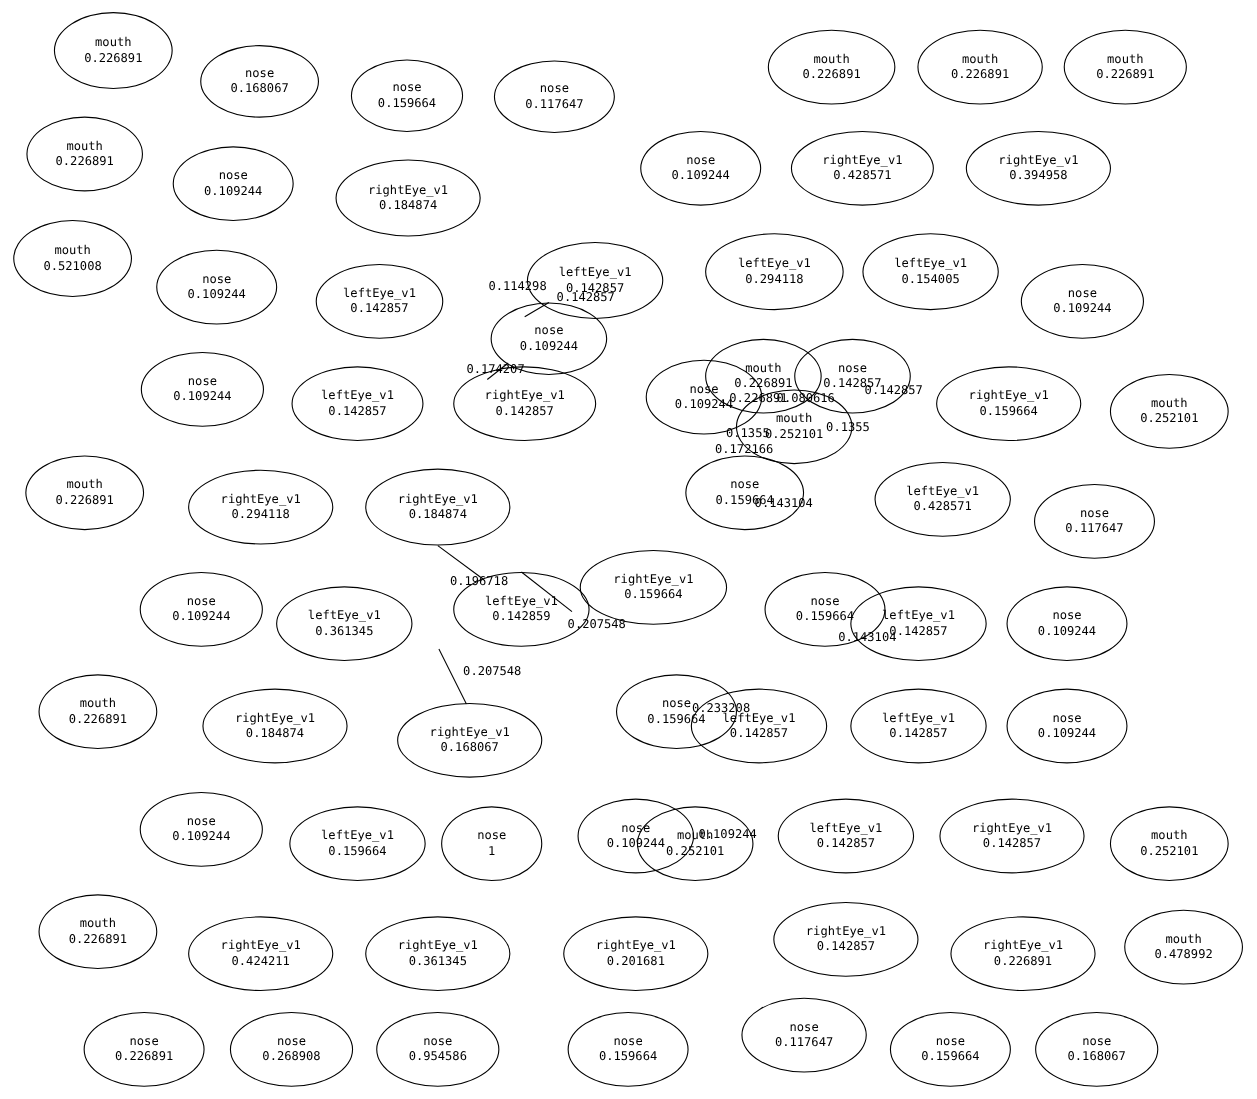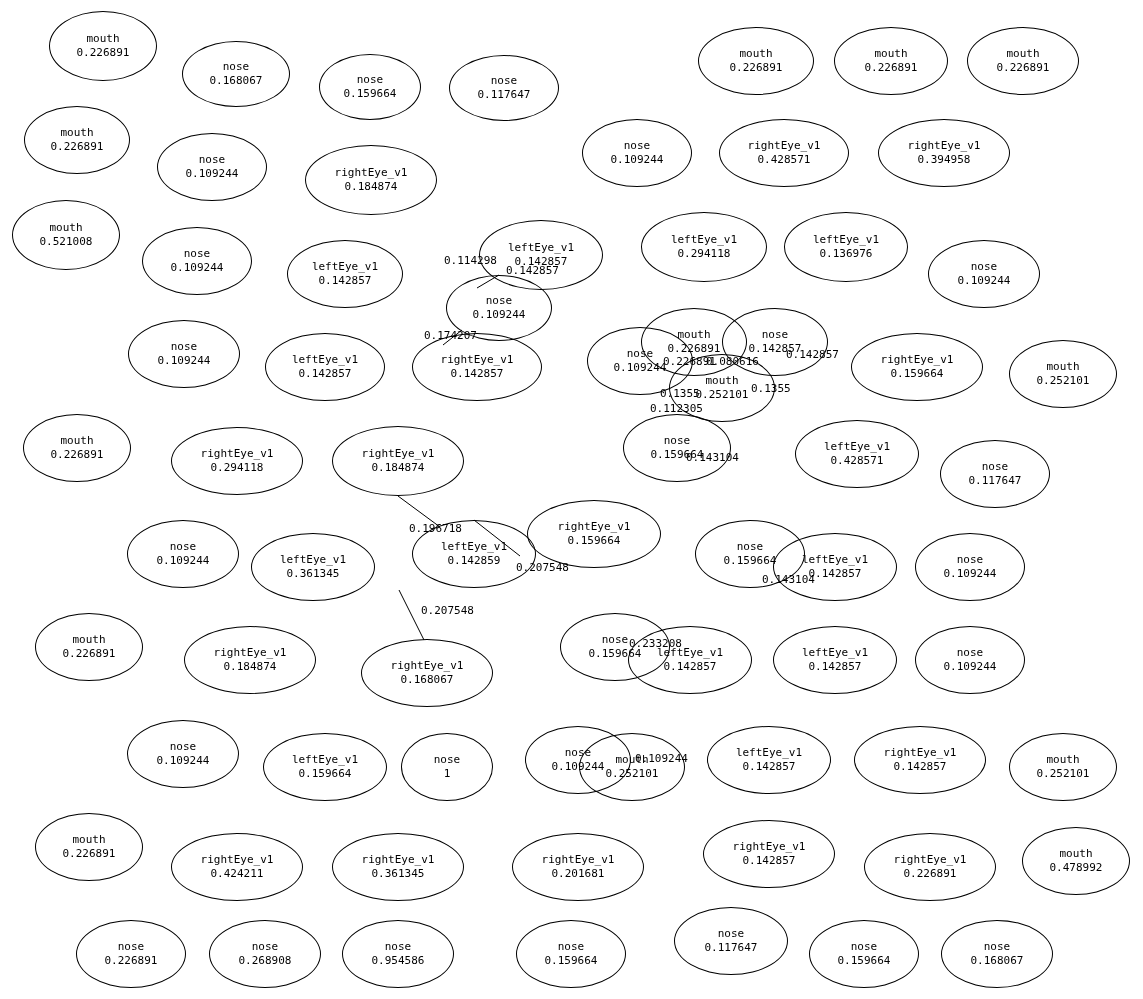--- a/index.html
+++ b/index.html
@@ -124,21 +124,21 @@
     <div class="node" style="left: 479px; top: 220px; width: 124px; height: 70px;">
       <span class="lbl">leftEye_v1</span>
       <span class="val">0.142857</span>
     </div>
     <div class="node" style="left: 641px; top: 212px; width: 126px; height: 70px;">
       <span class="lbl">leftEye_v1</span>
       <span class="val">0.294118</span>
     </div>
     <div class="node" style="left: 784px; top: 212px; width: 124px; height: 70px;">
       <span class="lbl">leftEye_v1</span>
-      <span class="val">0.136976</span>
+      <span class="val">0.154005</span>
     </div>
     <div class="node" style="left: 142px; top: 227px; width: 110px; height: 68px;">
       <span class="lbl">nose</span>
       <span class="val">0.109244</span>
     </div>
     <div class="node" style="left: 287px; top: 240px; width: 116px; height: 68px;">
       <span class="lbl">leftEye_v1</span>
       <span class="val">0.142857</span>
     </div>
     <div class="node" style="left: 446px; top: 275px; width: 106px; height: 66px;">
@@ -354,21 +354,21 @@
       <span class="val">0.168067</span>
     </div>
     <span class="edge-label" style="left: 444px; top: 254px;">0.114298</span>
     <span class="edge-label" style="left: 506px; top: 264px;">0.142857</span>
     <span class="edge-label" style="left: 424px; top: 329px;">0.174207</span>
     <span class="edge-label" style="left: 786px; top: 348px;">0.142857</span>
     <span class="edge-label" style="left: 663px; top: 355px;">0.226891</span>
     <span class="edge-label" style="left: 706px; top: 355px;">0.080616</span>
     <span class="edge-label" style="left: 751px; top: 382px;">0.1355</span>
     <span class="edge-label" style="left: 660px; top: 387px;">0.1355</span>
-    <span class="edge-label" style="left: 650px; top: 402px;">0.112305</span>
+    <span class="edge-label" style="left: 650px; top: 402px;">0.172166</span>
     <span class="edge-label" style="left: 686px; top: 451px;">0.143104</span>
     <span class="edge-label" style="left: 409px; top: 522px;">0.196718</span>
     <span class="edge-label" style="left: 516px; top: 561px;">0.207548</span>
     <span class="edge-label" style="left: 421px; top: 604px;">0.207548</span>
     <span class="edge-label" style="left: 762px; top: 573px;">0.143104</span>
     <span class="edge-label" style="left: 629px; top: 637px;">0.233208</span>
     <span class="edge-label" style="left: 635px; top: 752px;">0.109244</span>
   </div>
 
 </body></html>

